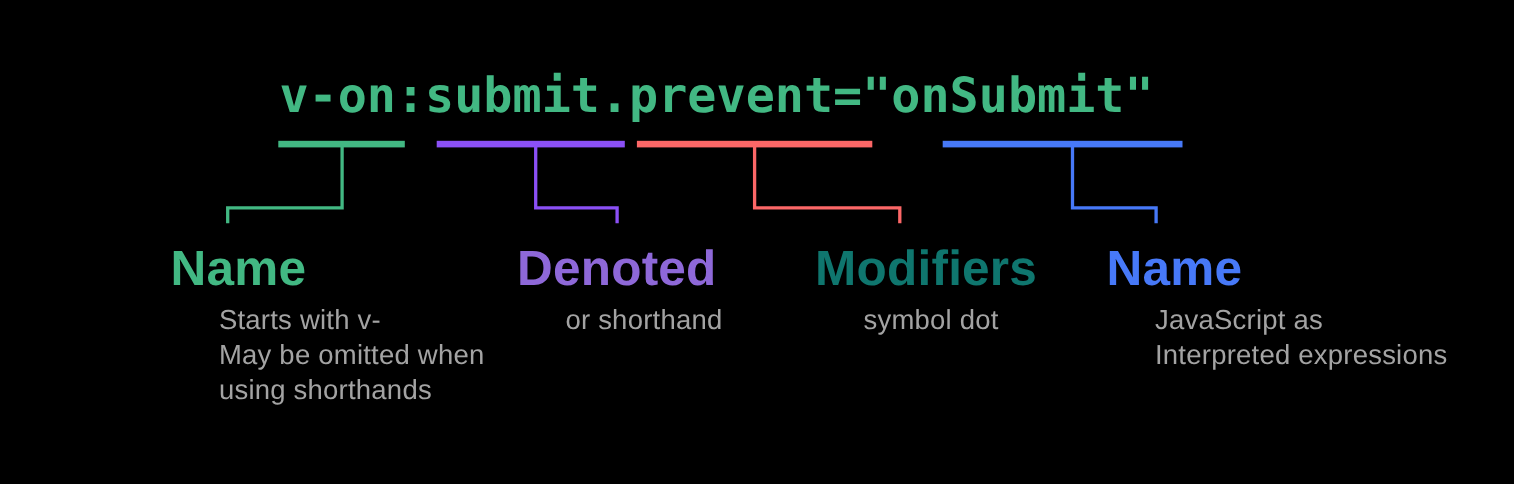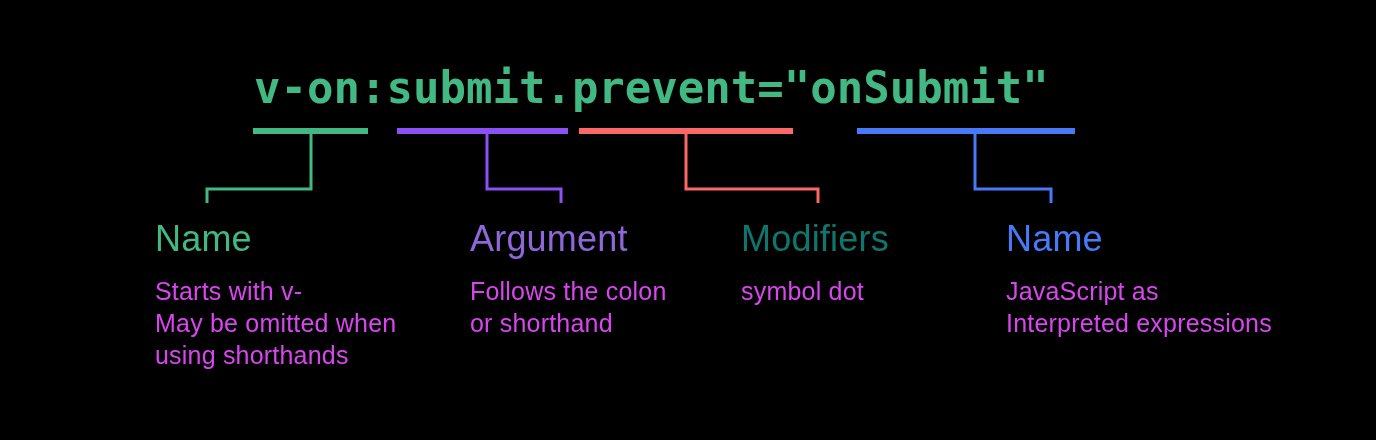--- a/index.html
+++ b/index.html
@@ -45,39 +45,40 @@
     fill: none;
     stroke-width: 3;
   }
   .c-name     { stroke: #42b883; }
   .c-argument { stroke: #8b50f6; }
   .c-modifiers{ stroke: #fc6767; }
   .c-value    { stroke: #4779f8; }
   .label {
     position: absolute;
     top: 219px;
-    font-size: 36px;
-    font-weight: 400;
+    font-size: 45px;
+    font-weight: 700;
     line-height: 1.1;
     letter-spacing: 0.2px;
     white-space: nowrap;
   }
   .t-name     { color: #42b883; }
   .t-argument { color: #8e68d8; }
   .t-modifiers{ color: #0f766e; }
   .t-value    { color: #4779f8; }
   .desc {
     position: absolute;
     top: 275px;
     font-size: 25px;
     font-weight: 400;
     line-height: 32px;
     letter-spacing: 0.2px;
-    color: #d946ef;
+    color: #a3a3a3;
     white-space: nowrap;
+    margin-left: 44px;
   }
   .col-1 { left: 155px; }
   .col-2 { left: 470px; }
   .col-3 { left: 741px; }
   .col-4 { left: 1006px; }
 </style>
 </head>
 <body>
 
 <div class="canvas">
@@ -96,23 +97,22 @@
     <polyline class="c-value" points="975,132 975,189 1051,189 1051,203"></polyline>
   </svg>
 
   <div class="label t-name col-1">Name</div>
   <div class="desc col-1">
     <div>Starts with v-</div>
     <div>May be omitted when</div>
     <div>using shorthands</div>
   </div>
 
-  <div class="label t-argument col-2">Argument</div>
+  <div class="label t-argument col-2">Denoted</div>
   <div class="desc col-2">
-    <div>Follows the colon</div>
     <div>or shorthand</div>
   </div>
 
   <div class="label t-modifiers col-3">Modifiers</div>
   <div class="desc col-3">
     <div>symbol dot</div>
   </div>
 
   <div class="label t-value col-4">Name</div>
   <div class="desc col-4">

